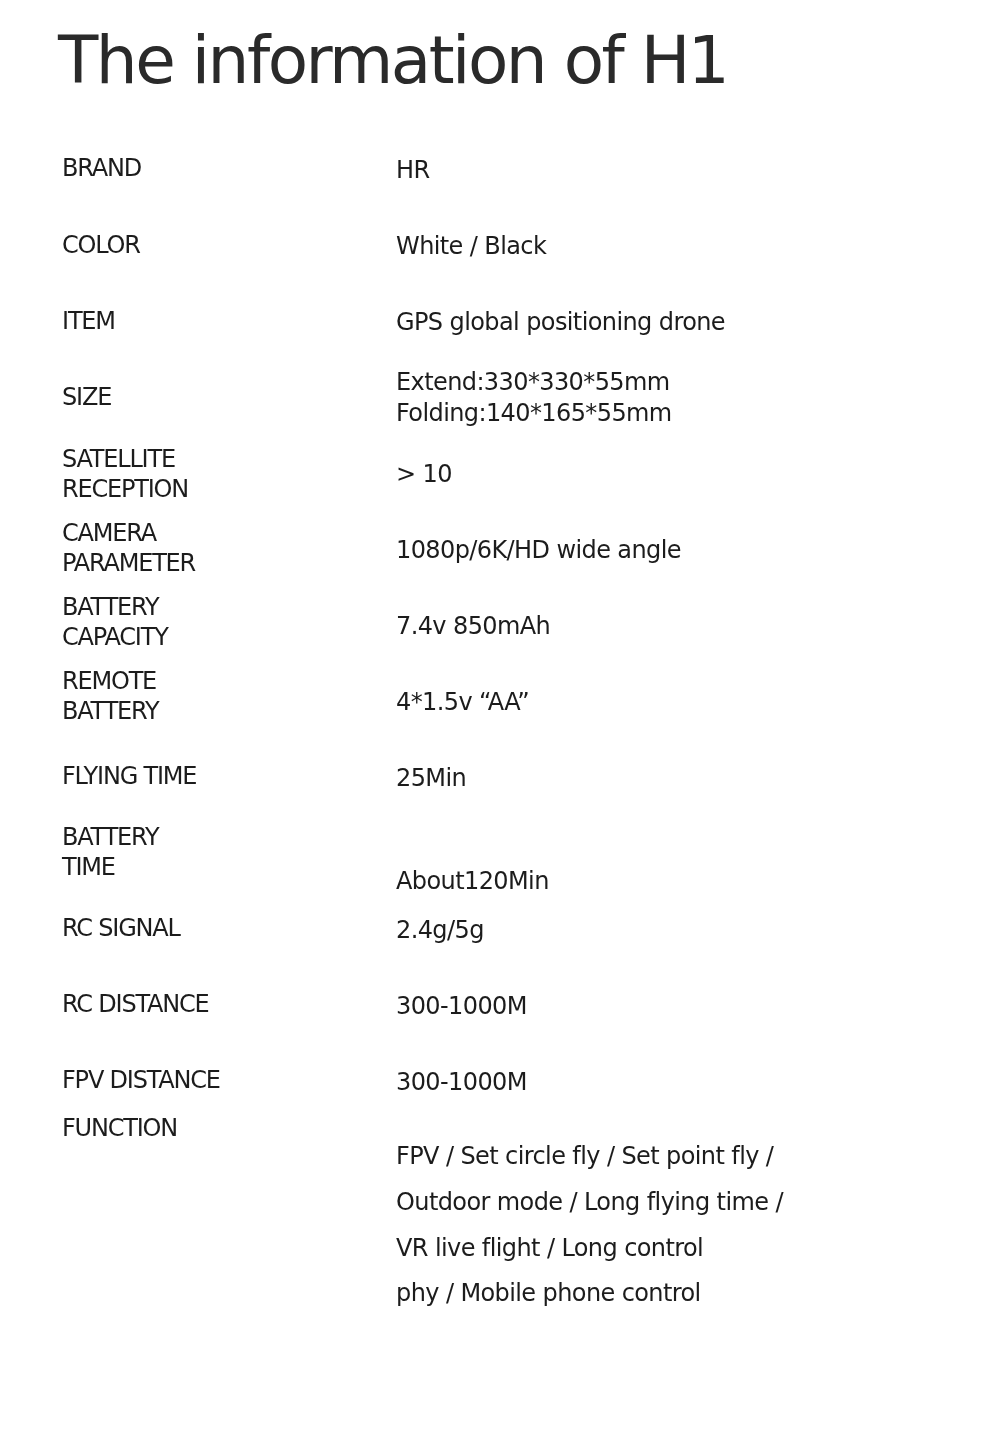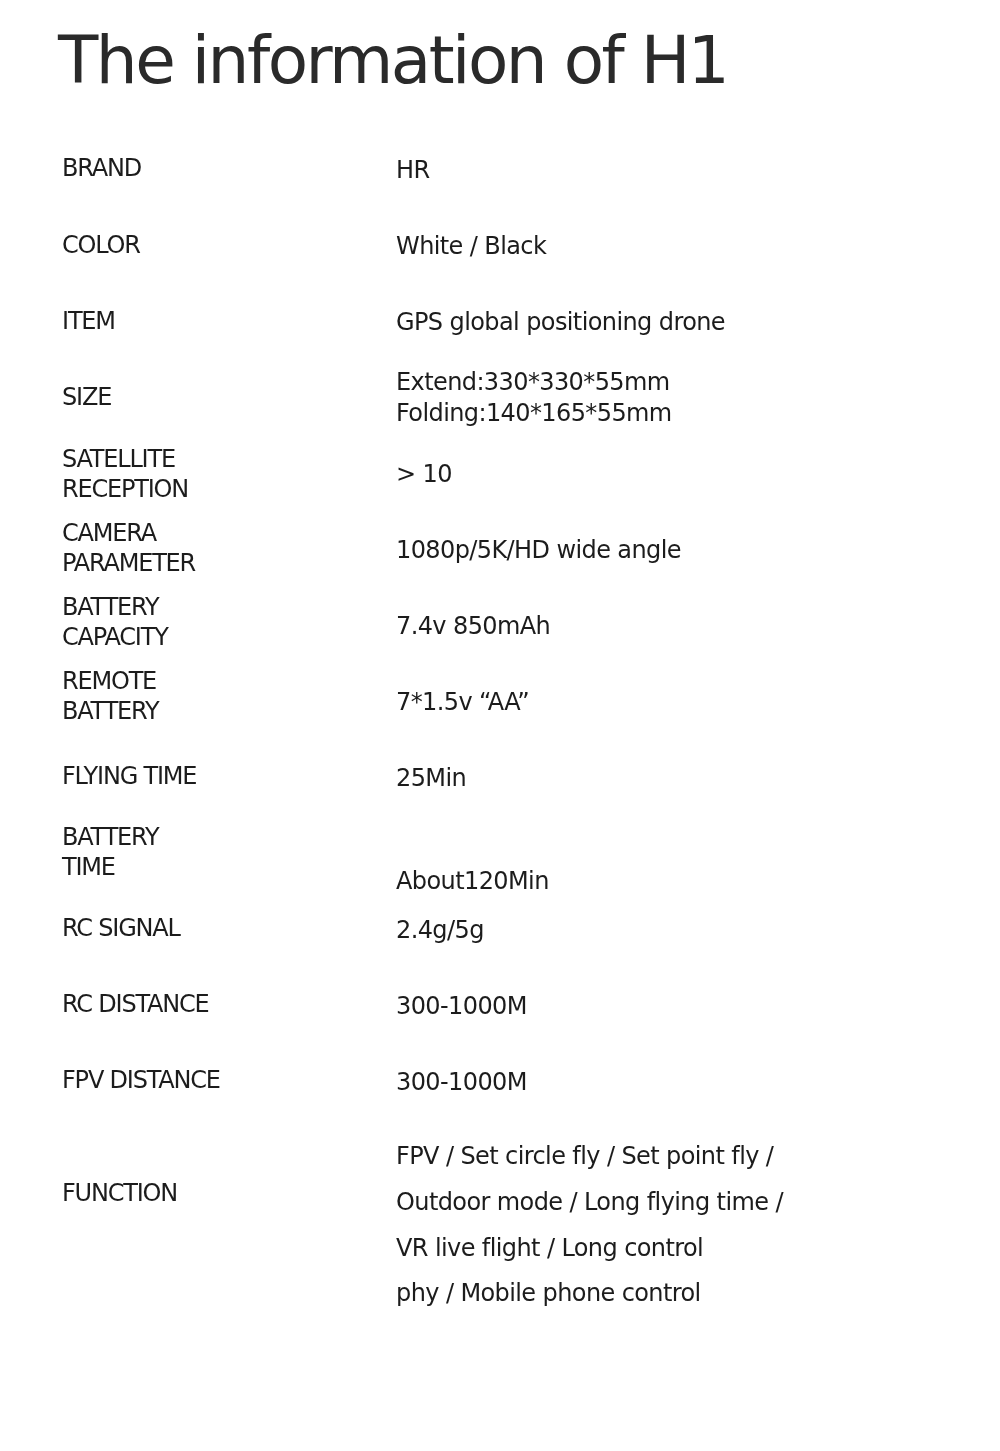--- a/index.html
+++ b/index.html
@@ -80,41 +80,41 @@
       <span class="line">&gt; 10</span>
     </div>
 </div>
 
 <div class="row">
   <div class="label" style="top:518px">
     <span class="line">CAMERA</span>
     <span class="line">PARAMETER</span>
   </div>
   <div class="value" style="top:535px">
-      <span class="line">1080p/5K/HD wide angle</span>
+      <span class="line">1080p/6K/HD wide angle</span>
     </div>
 </div>
 
 <div class="row">
   <div class="label" style="top:592px">
     <span class="line">BATTERY</span>
     <span class="line">CAPACITY</span>
   </div>
   <div class="value" style="top:611px">
       <span class="line">7.4v 850mAh</span>
     </div>
 </div>
 
 <div class="row">
   <div class="label" style="top:666px">
     <span class="line">REMOTE</span>
     <span class="line">BATTERY</span>
   </div>
   <div class="value" style="top:687px">
-      <span class="line">7*1.5v “AA”</span>
+      <span class="line">4*1.5v “AA”</span>
     </div>
 </div>
 
 <div class="row">
   <div class="label" style="top:761px">
       <span class="line">FLYING TIME</span>
     </div>
   <div class="value" style="top:763px">
       <span class="line">25Min</span>
     </div>
@@ -151,21 +151,21 @@
 <div class="row">
   <div class="label" style="top:1065px">
       <span class="line">FPV DISTANCE</span>
     </div>
   <div class="value" style="top:1067px">
       <span class="line">300-1000M</span>
     </div>
 </div>
 
 <div class="row">
-  <div class="label" style="top:1178px">
+  <div class="label" style="top:1113px">
       <span class="line">FUNCTION</span>
     </div>
   <div class="value func" style="top:1134px">
     <span class="line">FPV / Set circle fly / Set point fly /</span>
     <span class="line">Outdoor mode / Long flying time /</span>
     <span class="line">VR live flight / Long control</span>
     <span class="line">phy / Mobile phone control</span>
   </div>
 </div>
 

